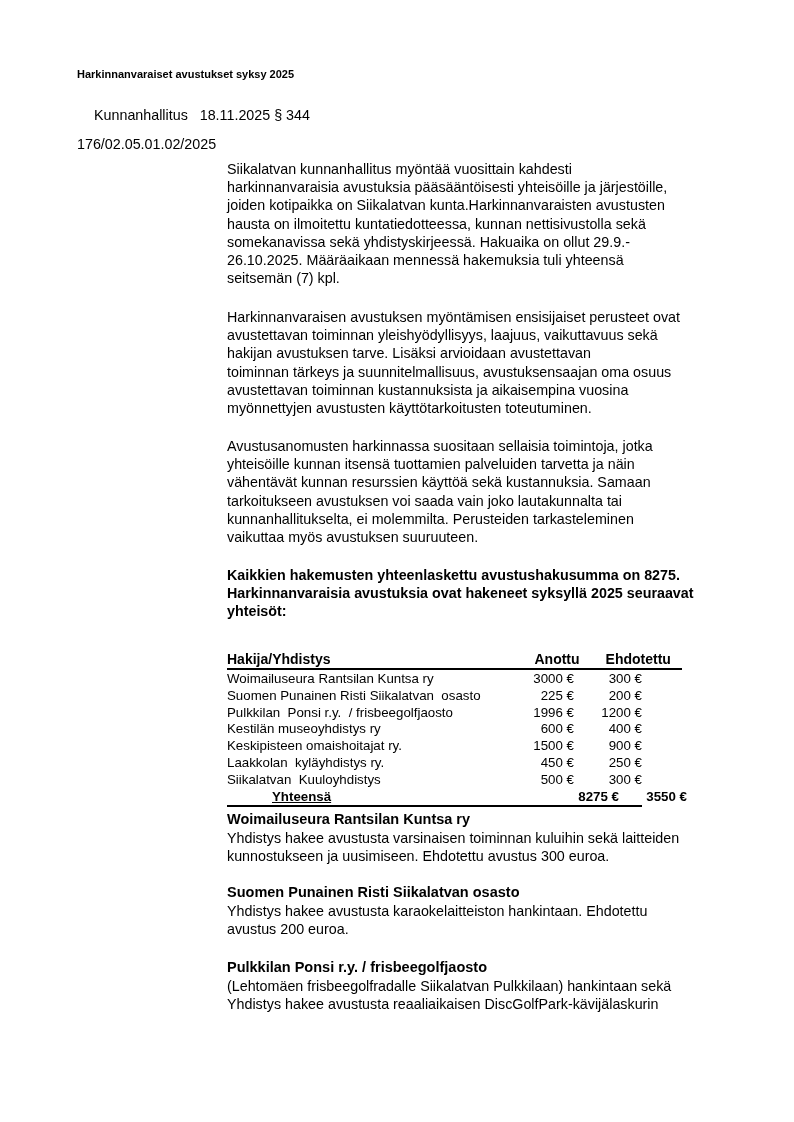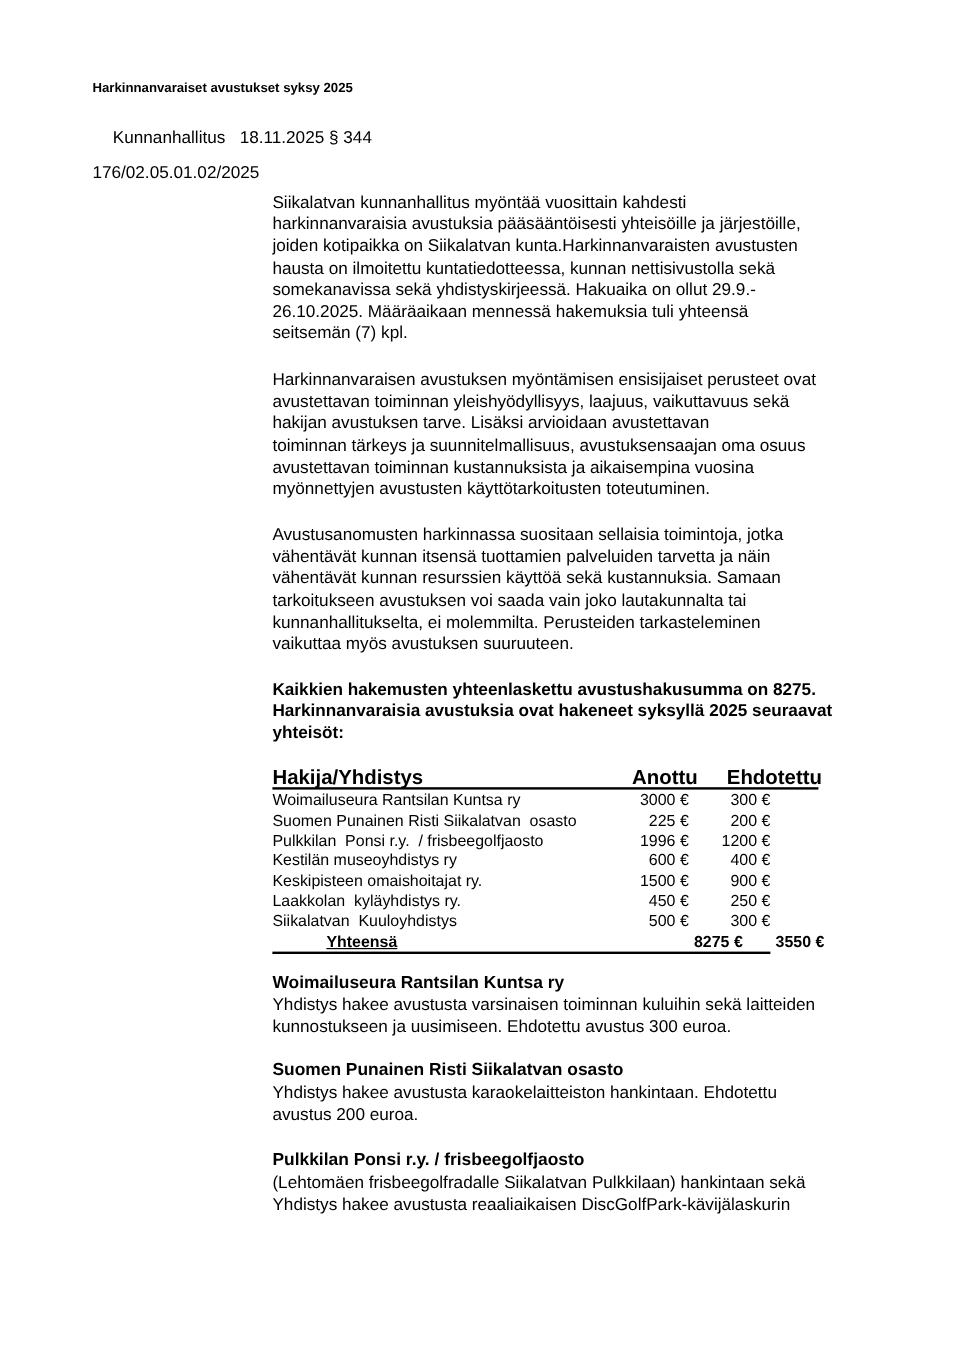--- a/index.html
+++ b/index.html
@@ -15,21 +15,21 @@
   .para { line-height: 18.2px; margin: 0; white-space: nowrap; }
   .p1 { top: 160px; }
   .p2 { top: 308px; }
   .p3 { top: 437px; }
   .p4 { top: 566px; font-weight: bold; }
   .tbl { left: 227px; top: 639px; width: 460px; font-size: 13.3px; }
   .row { display: flex; height: 16.8px; line-height: 16.8px; white-space: nowrap; }
   .c-name { width: 280px; }
   .c-app { width: 67px; text-align: right; }
   .c-prop { width: 68px; text-align: right; }
-  .head { font-weight: bold; font-size: 17px; height: 17px; line-height: 17px; }
+  .head { font-weight: bold; font-size: 14px; height: 17px; line-height: 17px; margin-top: 12px; }
   .head .c-app { text-align: right; padding-left: 22px; width: 53px; }
   .head .c-prop { text-align: left; padding-left: 26px; width: 82px; }
   .head-line { width: 455px; height: 2px; background: #000; margin-bottom: 1px; }
   .total { font-weight: bold; justify-content: flex-end; }
   .total .c-name { text-decoration: underline; }
   .total-line { width: 415px; height: 2px; background: #000; }
   .section { left: 227px; margin: 0; white-space: nowrap; }
   .section h3 { font-size: 14.5px; font-weight: bold; margin: 0; line-height: 18.5px; }
   .s1 { top: 810px; }
   .s2 { top: 883px; }
@@ -56,21 +56,21 @@
   <div>Harkinnanvaraisen  avustuksen  myöntämisen  ensisijaiset perusteet ovat</div>
   <div>avustettavan  toiminnan yleishyödyllisyys,  laajuus, vaikuttavuus  sekä</div>
   <div>hakijan avustuksen  tarve. Lisäksi arvioidaan avustettavan</div>
   <div>toiminnan tärkeys ja suunnitelmallisuus,  avustuksensaajan  oma osuus</div>
   <div>avustettavan  toiminnan  kustannuksista  ja aikaisempina vuosina</div>
   <div>myönnettyjen  avustusten  käyttötarkoitusten  toteutuminen.</div>
 </div>
 
 <div class="abs col para p3">
   <div>Avustusanomusten  harkinnassa  suositaan sellaisia toimintoja, jotka</div>
-  <div>vähentävät  kunnan  itsensä tuottamien  palveluiden  tarvetta  ja näin</div>
+  <div>yhteisöille  kunnan  itsensä tuottamien  palveluiden  tarvetta  ja näin</div>
   <div>vähentävät  kunnan  resurssien  käyttöä sekä kustannuksia.  Samaan</div>
   <div>tarkoitukseen avustuksen  voi saada vain joko lautakunnalta  tai</div>
   <div>kunnanhallitukselta,   ei molemmilta. Perusteiden tarkasteleminen</div>
   <div>vaikuttaa myös avustuksen  suuruuteen.</div>
 </div>
 
 <div class="abs col para p4">
   <div>Kaikkien hakemusten  yhteenlaskettu  avustushakusumma   on 8275.</div>
   <div>Harkinnanvaraisia  avustuksia  ovat hakeneet syksyllä  2025 seuraavat</div>
   <div>yhteisöt:</div>

